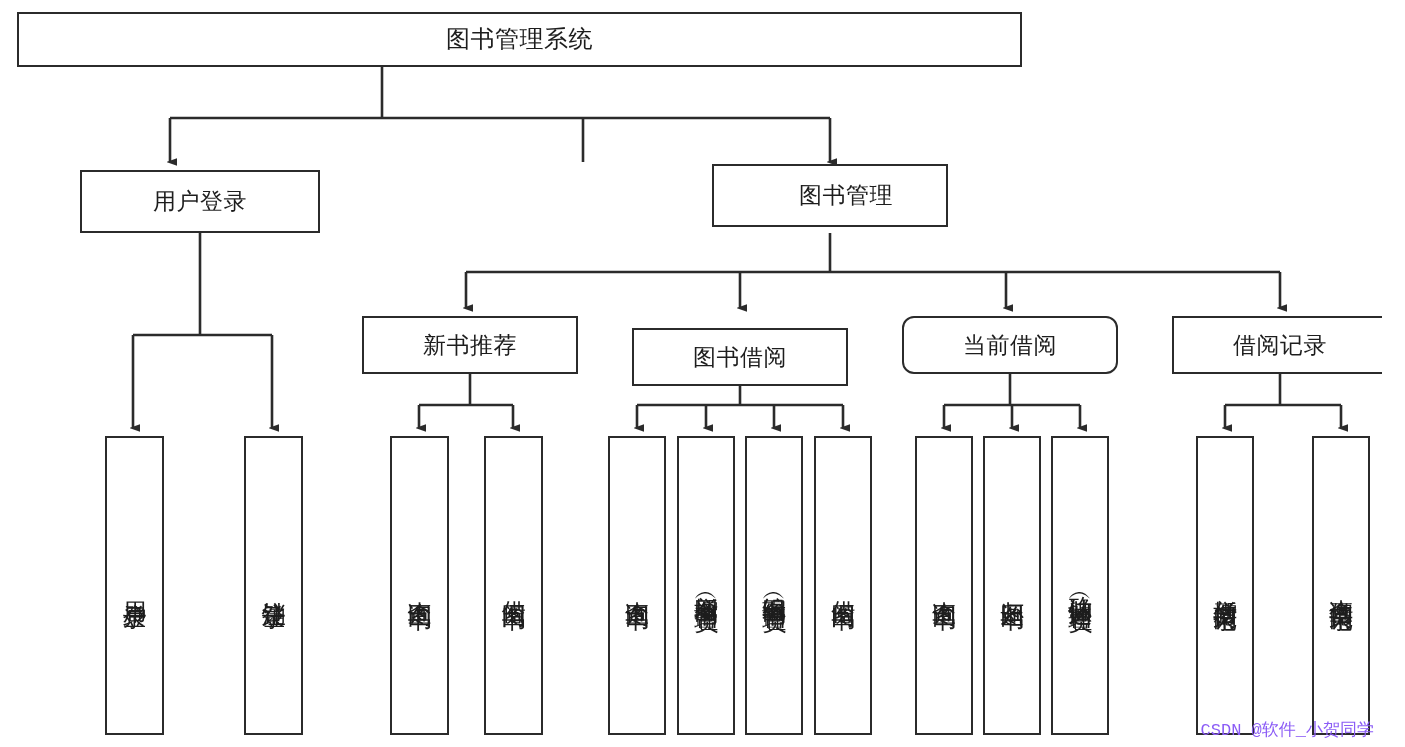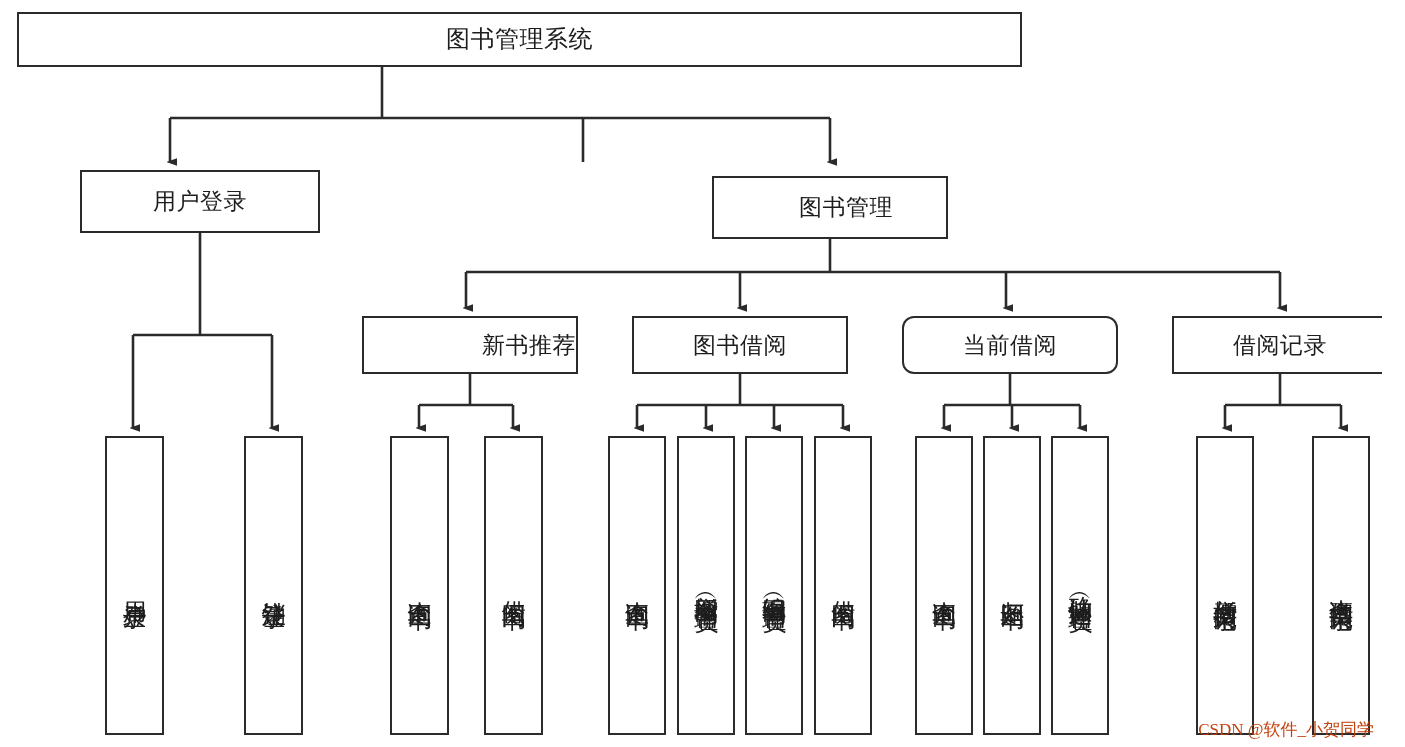--- a/index.html
+++ b/index.html
@@ -59,24 +59,24 @@
     line-height: 1.02;
     letter-spacing: 2px;
     white-space: nowrap;
     max-height: 100%;
   }
   #watermark {
     position: absolute;
     right: 8px;
     bottom: 6px;
     font-size: 17px;
-    color: #c2410c;
+    color: #8b5cf6;
     white-space: nowrap;
     z-index: 3;
-    font-family: Liberation Serif, serif;
+    font-family: Liberation Mono, monospace;
   }
 </style>
 </head>
 <body>
 
 <div id="canvas">
 
   <svg id="connectors" viewBox="0 0 1405 747" xmlns="http://www.w3.org/2000/svg">
     <defs>
       <marker id="arrow" markerWidth="10" markerHeight="10" refX="5" refY="7" orient="auto" markerUnits="userSpaceOnUse">
@@ -129,28 +129,28 @@
     </g>
   </svg>
 
   <div class="node root horizontal" style="left:17px; top:12px; width:1005px; height:55px;">
     <span class="node-label">图书管理系统</span>
   </div>
 
   <div class="node horizontal" style="left:80px; top:170px; width:240px; height:63px;">
     <span class="node-label">用户登录</span>
   </div>
-  <div class="node horizontal" style="left:712px; top:176px; width:236px; height:63px;padding-left:32px;">
+  <div class="node horizontal" style="left:712px; top:164px; width:236px; height:63px;padding-left:32px;">
     <span class="node-label">图书管理</span>
   </div>
 
-  <div class="node horizontal" style="left:362px; top:316px; width:216px; height:58px;justify-content:flex-end;">
+  <div class="node horizontal" style="left:362px; top:316px; width:216px; height:58px;">
     <span class="node-label">新书推荐</span>
   </div>
-  <div class="node horizontal" style="left:632px; top:316px; width:216px; height:58px;">
+  <div class="node horizontal" style="left:632px; top:328px; width:216px; height:58px;">
     <span class="node-label">图书借阅</span>
   </div>
   <div class="node horizontal" style="left:902px; top:316px; width:216px; height:58px;border-radius:12px;">
     <span class="node-label">当前借阅</span>
   </div>
   <div class="node horizontal" style="left:1172px; top:316px; width:216px; height:58px;align-items:center;">
     <span class="node-label">借阅记录</span>
   </div>
 
   <div class="node vertical" style="left:105px; top:436px; width:59px; height:299px;">

